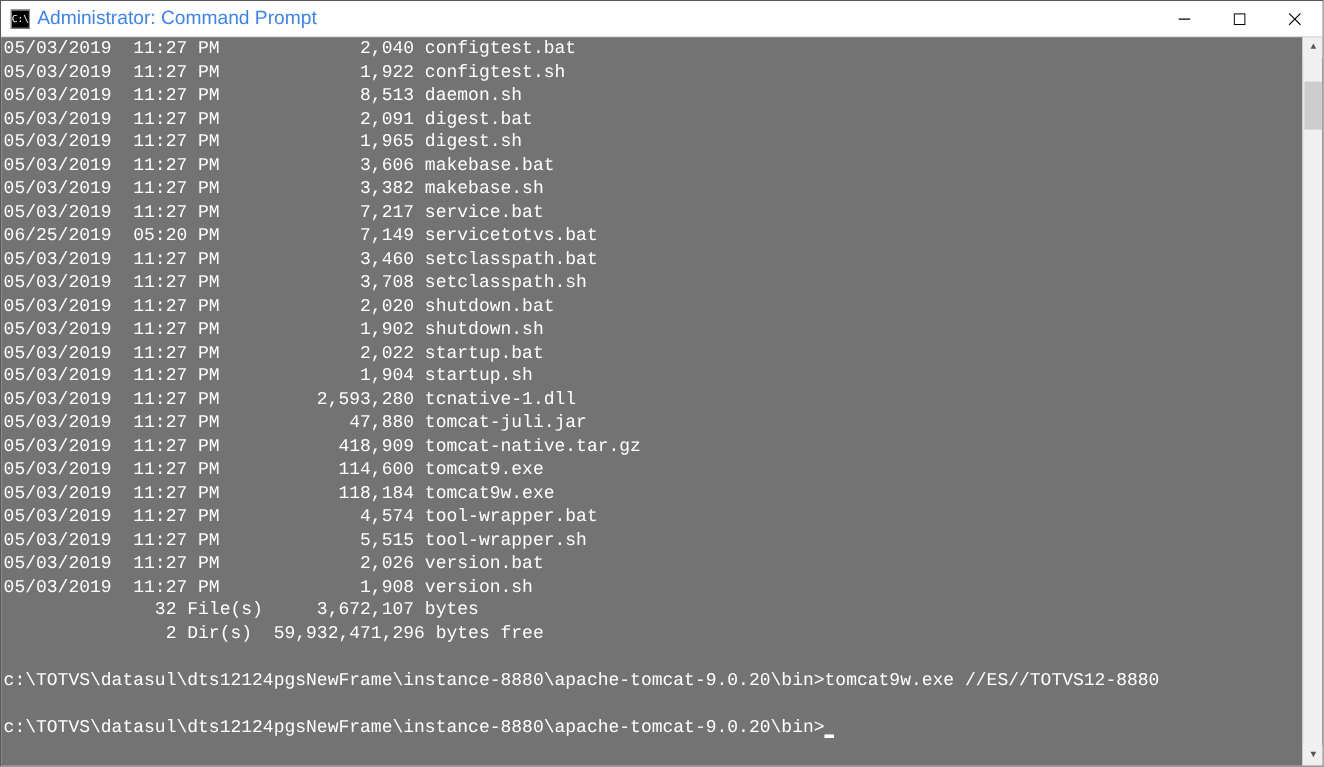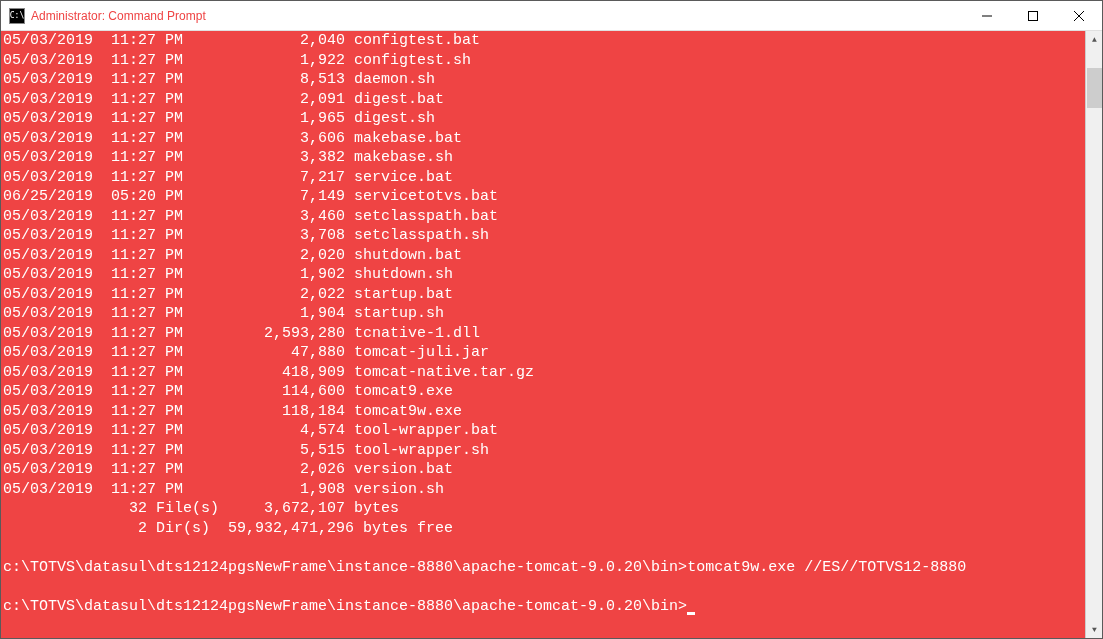--- a/index.html
+++ b/index.html
@@ -36,38 +36,38 @@
       border: 1px solid #888;
       display: flex;
       align-items: center;
       justify-content: center;
       font-size: 8px;
       color: #fff;
       font-family: monospace;
     }
     .titlebar-text {
       flex: 1;
-      font-size: 12px;
-      color: #ef4444;
+      font-size: 16px;
+      color: #3b82f6;
     }
     .window-controls {
       display: flex;
     }
     .window-control {
       width: 46px;
       height: 30px;
       display: flex;
       align-items: center;
       justify-content: center;
       font-size: 10px;
       cursor: pointer;
     }
     .console-body {
       flex: 1;
-      background: #ef4444;
+      background: #737373;
       color: #fff;
       font-family: Consolas, 'Courier New', monospace;
       font-size: 15px;
       line-height: 19.5px;
       padding: 0 0 0 2px;
       overflow: hidden;
       position: relative;
     }
     .console-content {
       white-space: pre;

